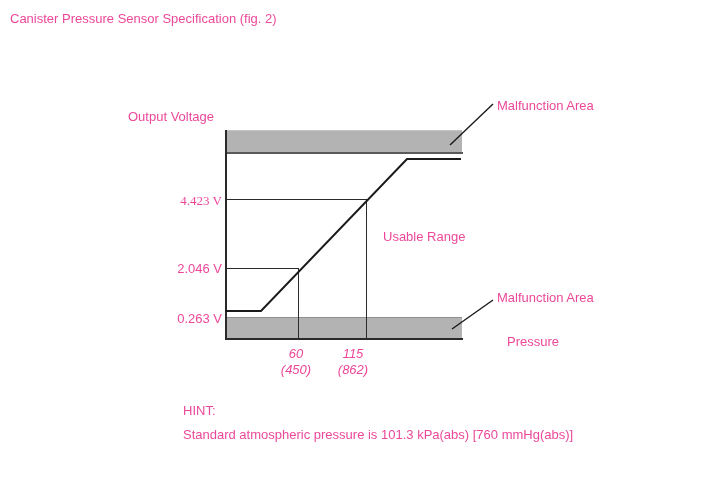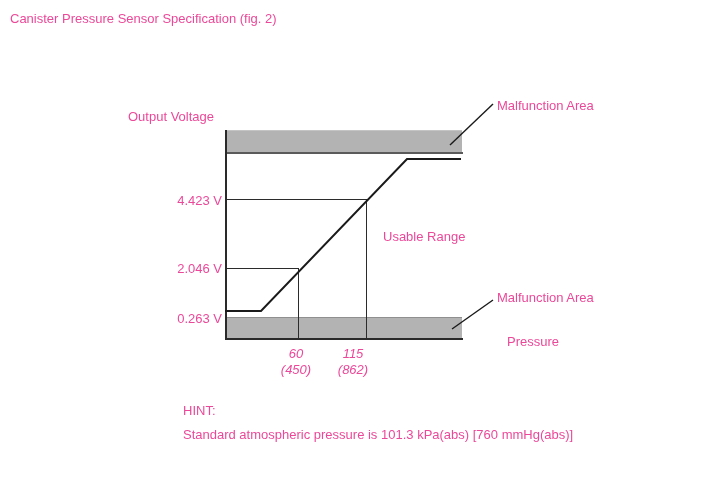--- a/index.html
+++ b/index.html
@@ -34,21 +34,21 @@
 
   
   .ref-4423  { left: 227px; top: 199px; width: 140px; height: 1px; background: #2b2b2b; }
   .ref-1425  { left: 227px; top: 268px; width: 72px;  height: 1px; background: #2b2b2b; }
   .drop-60   { left: 298px; top: 268px; width: 1px; height: 70px;  background: #2b2b2b; }
   .drop-115  { left: 366px; top: 199px; width: 1px; height: 139px; background: #2b2b2b; }
 
   
   .ytick { left: 120px; width: 102px; text-align: right; }
   .ytick-0 { top: 147px; }
-  .ytick-1 { top: 193px; }
+  .ytick-1 { top: 193px; font-family: Liberation Serif, serif; }
   .ytick-2 { top: 261px; }
   .ytick-3 { top: 311px; }
 
   
   .xtick { top: 346px; width: 80px; text-align: center; line-height: 16px; font-style: italic; }
   .xtick-1 { left: 256px; }
   .xtick-2 { left: 313px; }
   .x-units { left: 432px; top: 346px; line-height: 16px; }
 
   .malfunction-top    { left: 497px; top: 98px; }

